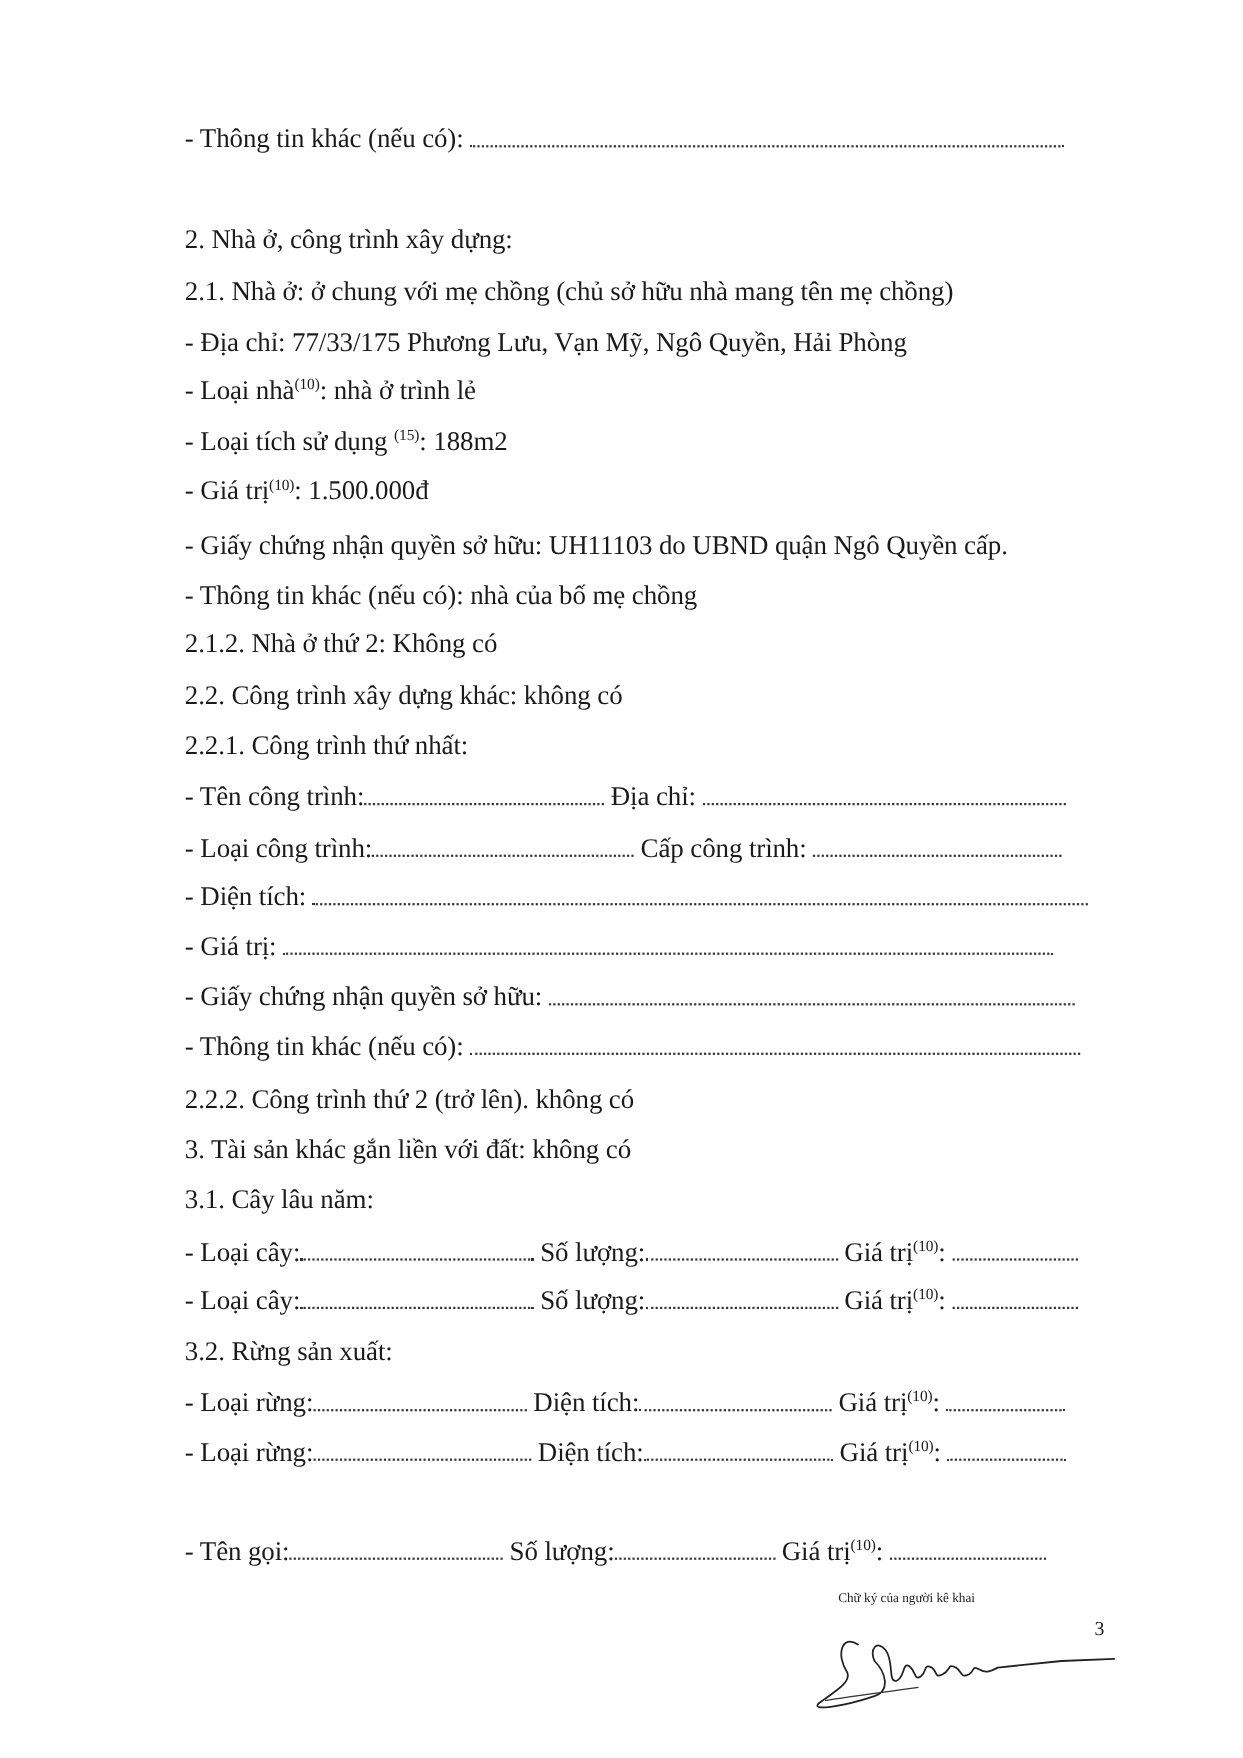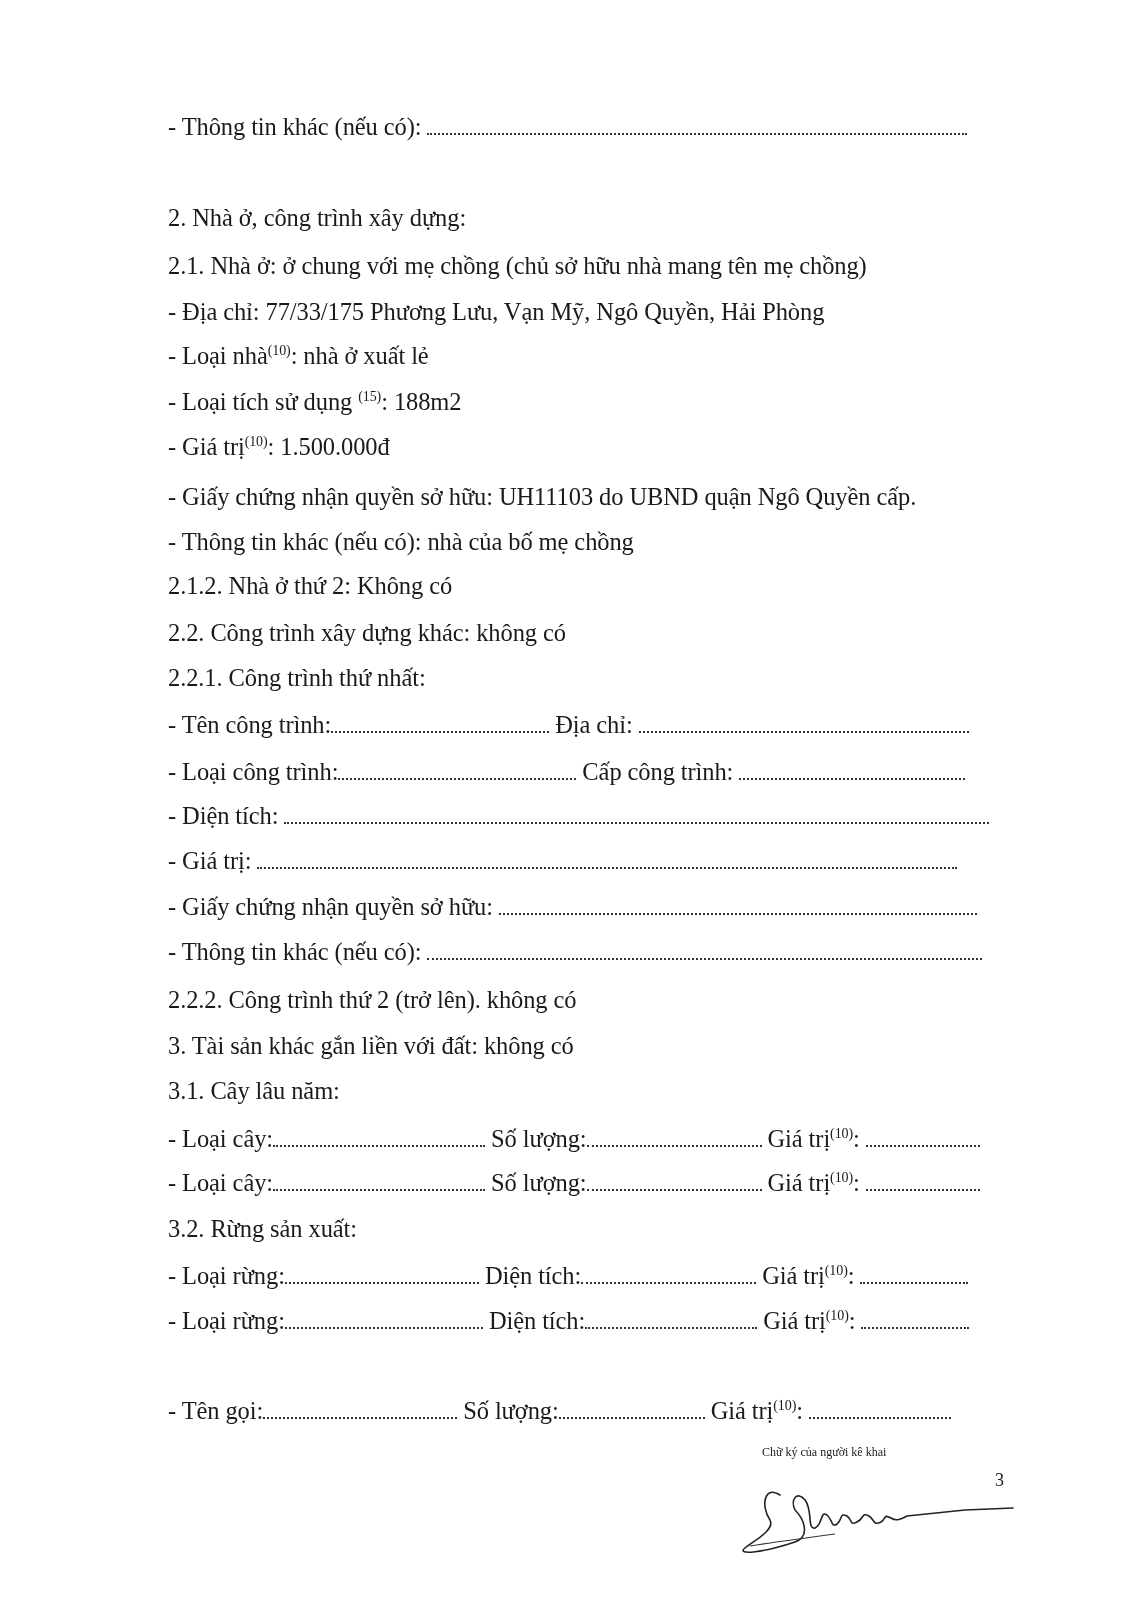--- a/index.html
+++ b/index.html
@@ -32,21 +32,21 @@
 
   <div class="line" style="top:112px"><span>- Thông tin khác (nếu có): </span><span class="fill" style="width:540px"></span></div>
 
 
   <div class="line" style="top:203px">2. Nhà ở, công trình xây dựng:</div>
 
   <div class="line" style="top:251px">2.1. Nhà ở: ở chung với mẹ chồng (chủ sở hữu nhà mang tên mẹ chồng)</div>
 
   <div class="line" style="top:297px">- Địa chỉ: 77/33/175 Phương Lưu, Vạn Mỹ, Ngô Quyền, Hải Phòng</div>
 
-  <div class="line" style="top:341px"><span>- Loại nhà</span><sup>(10)</sup><span>: nhà ở xuất lẻ</span></div>
+  <div class="line" style="top:341px"><span>- Loại nhà</span><sup>(10)</sup><span>: nhà ở trình lẻ</span></div>
 
   <div class="line" style="top:387px"><span>- Loại tích sử dụng </span><sup>(15)</sup><span>: 188m2</span></div>
 
   <div class="line" style="top:432px"><span>- Giá trị</span><sup>(10)</sup><span>: 1.500.000đ</span></div>
 
   <div class="line" style="top:482px">- Giấy chứng nhận quyền sở hữu: UH11103 do UBND quận Ngô Quyền cấp.</div>
 
   <div class="line" style="top:527px">- Thông tin khác (nếu có): nhà của bố mẹ chồng</div>
 
   <div class="line" style="top:571px">2.1.2. Nhà ở thứ 2: Không có</div>

